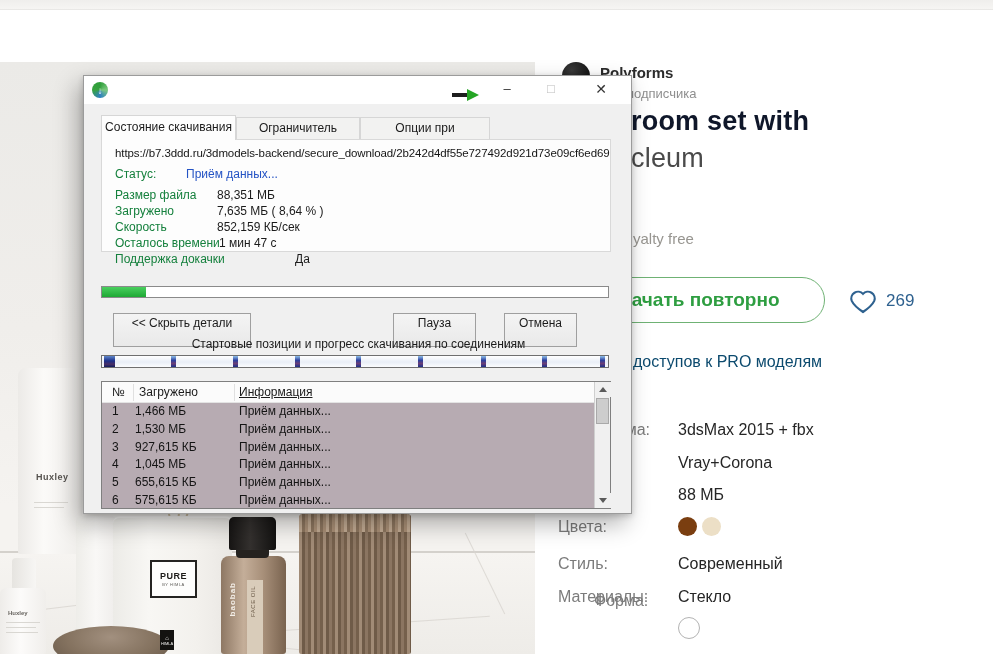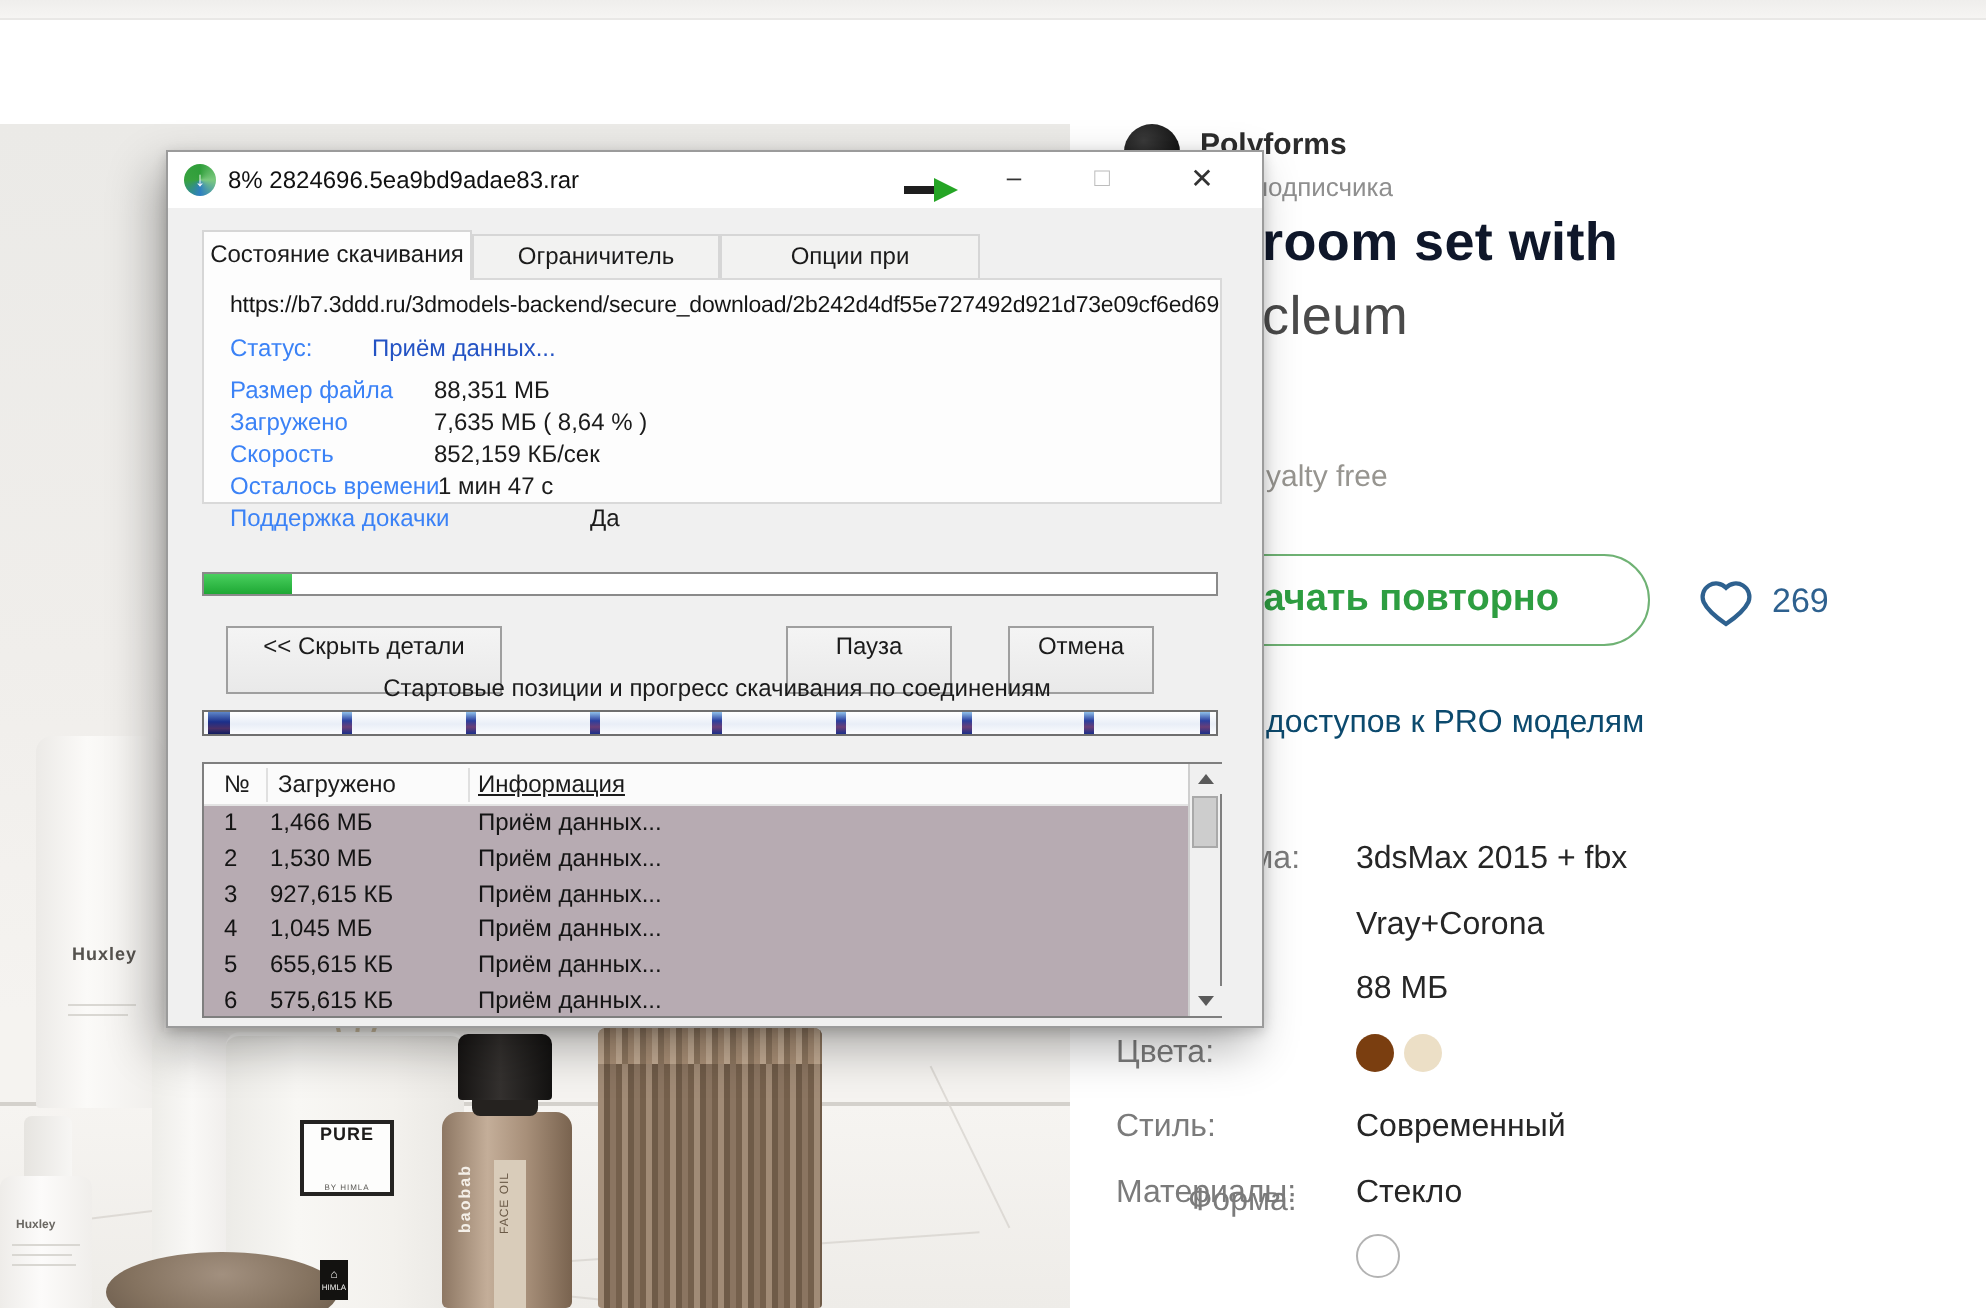--- a/index.html
+++ b/index.html
@@ -17,21 +17,21 @@
   .vein{position:absolute;height:1px;background:#d8d4cf;opacity:.8;}
   .bottle-tall{left:18px;top:306px;width:64px;height:186px;background:linear-gradient(90deg,#eceae7,#fbfaf8 40%,#efedea);border-radius:8px 8px 2px 2px;}
   .bottle-tall-cap{left:26px;top:306px;width:46px;height:50px;background:linear-gradient(90deg,#e8e6e2,#f8f7f5 45%,#e9e7e3);border-radius:6px 6px 0 0;}
   .huxley-1{left:36px;top:410px;font-size:9px;font-weight:bold;color:#55524e;letter-spacing:.5px;}
   .tiny-line{position:absolute;height:1px;background:#d9d7d2;}
   .bottle-drop{left:0;top:526px;width:46px;height:66px;background:linear-gradient(90deg,#eeece9,#fcfbfa 45%,#f0eeeb);border-radius:6px 6px 2px 2px;}
   .bottle-drop-cap{left:12px;top:496px;width:24px;height:32px;background:linear-gradient(90deg,#e6e4e0,#f7f6f4);border-radius:4px 4px 0 0;}
   .huxley-2{left:8px;top:548px;font-size:6px;font-weight:bold;color:#6a6762;}
   .bottle-pump{left:76px;top:454px;width:40px;height:138px;background:linear-gradient(90deg,#eeede9,#f9f8f6 50%,#efedeb);border-radius:5px 5px 0 0;}
   .candle{left:113px;top:454px;width:119px;height:138px;background:linear-gradient(90deg,#ecebe7,#f8f7f4 30%,#f3f1ed 70%,#e9e7e3);border-radius:7px 7px 3px 3px;border-top:2px solid #fbfaf8;}
-  .candle-label{left:150px;top:498px;width:47px;height:38px;background:#fdfdfc;border:2px solid #242321;display:flex;flex-direction:column;align-items:center;justify-content:space-between;}
+  .candle-label{left:150px;top:498px;width:47px;height:38px;background:#fdfdfc;border:2px solid #242321;display:flex;flex-direction:column;align-items:center;justify-content:center;}
   .pure-txt{font-size:9px;font-weight:bold;color:#1d1c1a;letter-spacing:.5px;}
   .byhimla-txt{font-size:4px;color:#5c5a56;letter-spacing:.5px;margin-top:1px;}
   .grass{position:absolute;width:2px;background:#cdbfa3;border-radius:2px;}
   .oil-cap{left:229px;top:455px;width:47px;height:33px;background:linear-gradient(90deg,#171514,#34312f 45%,#131211);border-radius:5px 5px 2px 2px;}
   .oil-cone{left:236px;top:487px;width:33px;height:9px;background:#25221f;border-radius:0 0 4px 4px;}
   .oil-body{left:221px;top:494px;width:65px;height:98px;background:linear-gradient(90deg,#8d7763,#c4ae99 35%,#a78f79 65%,#79634f);border-radius:8px 8px 3px 3px;}
   .oil-strip{left:247px;top:518px;width:16px;height:74px;background:#d9ccba;}
   .vtxt{position:absolute;writing-mode:vertical-rl;transform:rotate(180deg);white-space:nowrap;}
   .baobab-txt{left:228px;top:520px;font-size:8px;font-weight:bold;color:#f4efe8;letter-spacing:1px;}
   .faceoil-txt{left:250px;top:524px;font-size:6px;color:#6b5a47;letter-spacing:.5px;}
@@ -80,21 +80,21 @@
   .btn-close{left:494px;width:46px;color:#333;font-size:14px;}
 
   .tab{position:absolute;border:1px solid #d6d6d6;text-align:center;cursor:pointer;background:#f2f2f1;}
   .tab.active{background:#fdfdfd;border-bottom:none;z-index:3;}
   .tab-1{left:17px;top:39px;width:135px;height:25px;line-height:23px;}
   .tab-2{left:152px;top:41px;width:124px;height:23px;line-height:21px;}
   .tab-3{left:276px;top:41px;width:130px;height:23px;line-height:21px;}
 
   .gbox{left:17px;top:63px;width:510px;height:113px;background:#fdfdfd;border:1px solid #d9d9d9;}
   .url{left:13px;top:7px;font-size:11.5px;letter-spacing:-.1px;white-space:nowrap;color:#151515;}
-  .flabel{position:absolute;left:13px;font-size:12px;color:#3b82f6;white-space:nowrap;}
+  .flabel{position:absolute;left:13px;font-size:12px;color:#15803d;white-space:nowrap;}
   .fvalue{position:absolute;font-size:12px;color:#1b1b1b;white-space:nowrap;}
   .blue{color:#2453c4;}
 
   .pbar{left:17px;top:210px;width:508px;height:12px;background:#ffffff;border:1px solid #8a8a8a;}
   .pfill{position:absolute;left:0;top:0;height:100%;background:linear-gradient(180deg,#49cf5e,#1ea834);}
 
   .dbtn{position:absolute;top:237px;height:34px;background:linear-gradient(180deg,#f4f4f4,#e9e9e9);border:1px solid #9f9f9f;
         text-align:center;line-height:19px;font-size:12px;cursor:pointer;}
   .b-hide{left:29px;width:138px;}
   .b-pause{left:309px;width:83px;}
@@ -216,21 +216,20 @@
   <div class="prop-value" style="top:588px;">Стекло</div>
   <div class="prop-label" style="top:592px;margin-left:36px;">Форма:</div>
   <div class="abs shape-circle"></div>
 
   <div class="abs idm">
 
     <div class="abs titlebar">
       <div class="abs idm-ico">
           <span>↓</span>
         </div>
-      <div class="abs win-title">8% 2824696.5ea9bd9adae83.rar</div>
       <div class="abs drag-arrow">
         <div class="drag-shaft"></div>
         <div class="drag-head"></div>
       </div>
       <div class="winbtn btn-min">–</div>
       <div class="winbtn btn-max">□</div>
       <div class="winbtn btn-close">✕</div>
     </div>
 
     <div class="tab tab-1 active">Состояние скачивания</div>

